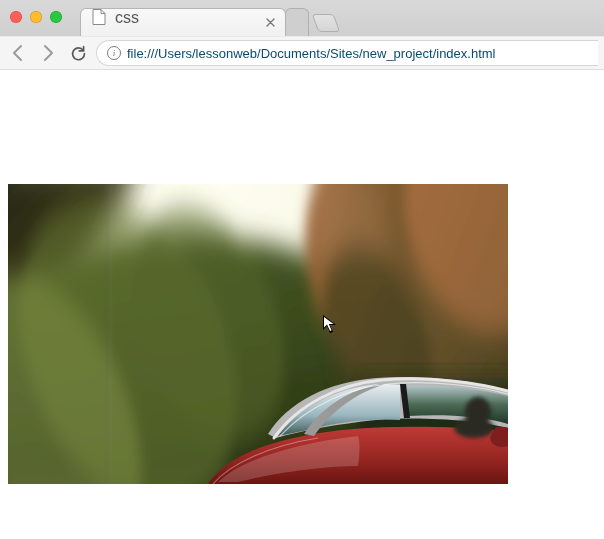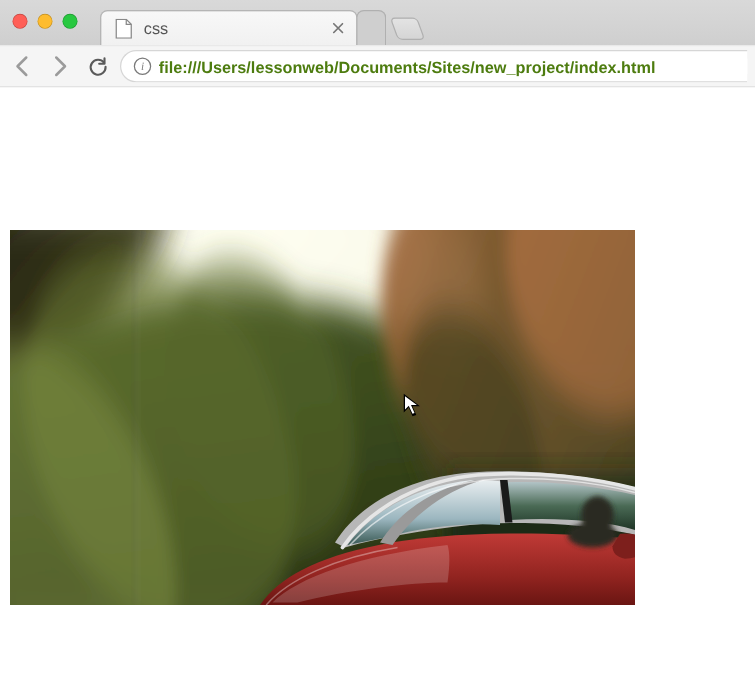--- a/index.html
+++ b/index.html
@@ -29,24 +29,24 @@
     box-shadow: inset 0 0 0 .5px rgba(0,0,0,.25);
   }
   .tl-close { background: #ff5f57; }
   .tl-min   { background: #febc2e; }
   .tl-max   { background: #28c840; }
 
   .tabs { display: flex; align-items: flex-end; height: 100%; margin-left: 72px; }
   .tab {
     position: relative;
     display: flex;
-    align-items: center;
+    align-items: flex-start;
     height: 28px;
     padding: 0 30px 0 10px;
-    font-size: 13px;
+    font-size: 16px;
     color: #555;
     border-top-left-radius: 6px;
     border-top-right-radius: 6px;
     background: linear-gradient(#f8f8f8, #f1f1f1);
     border: 1px solid #b5b5b5;
     border-bottom: none;
     margin-right: 0;
     min-width: 206px;
     cursor: default;
   }
@@ -114,21 +114,21 @@
     gap: 6px;
     overflow: hidden;
     border-right: none;
   }
   .info-icon {
     width: 14px; height: 14px; flex: 0 0 auto;
     border: 1.2px solid #7a7a7a; border-radius: 50%;
     display: flex; align-items: center; justify-content: center;
     font-size: 9px; color: #7a7a7a; font-family: Georgia, serif; font-style: italic;
   }
-  .url-text { white-space: nowrap; overflow: hidden; text-overflow: clip; color:#4d7c0f;font-weight:bold; }
+  .url-text { white-space: nowrap; overflow: hidden; text-overflow: clip; color:#0c4a6e; }
 
   
   .viewport {
     position: relative;
     width: 604px;
     height: calc(539px - 36px - 34px);
     background: #fff;
     overflow: hidden;
   }
   .page-image {

